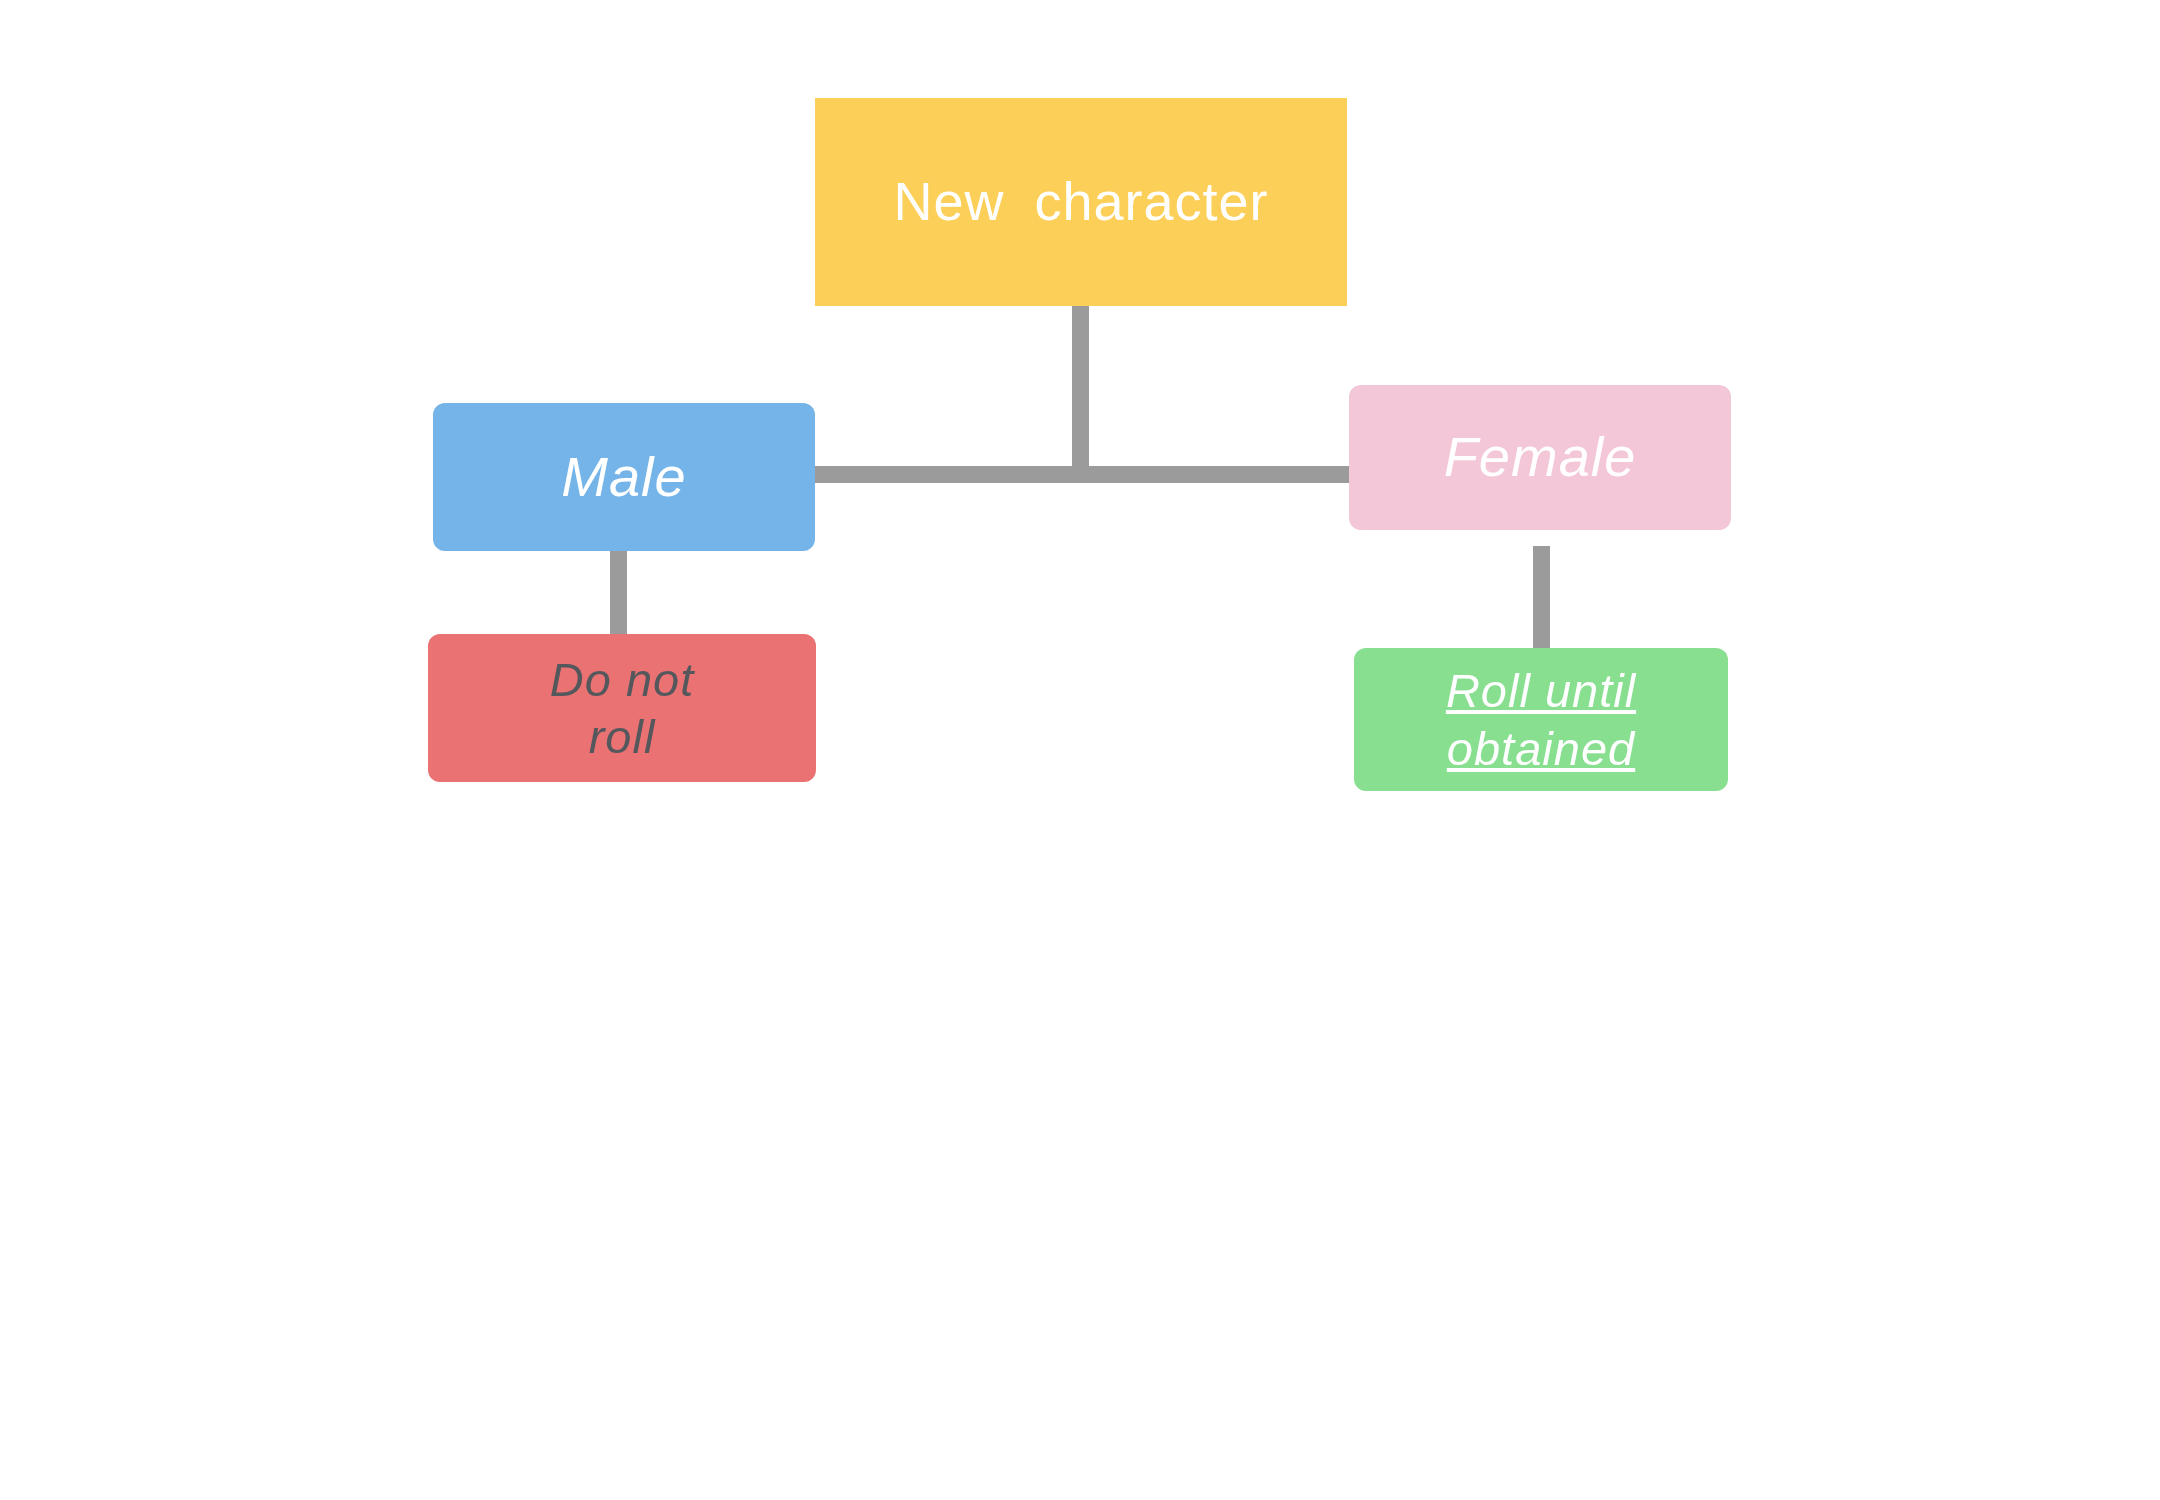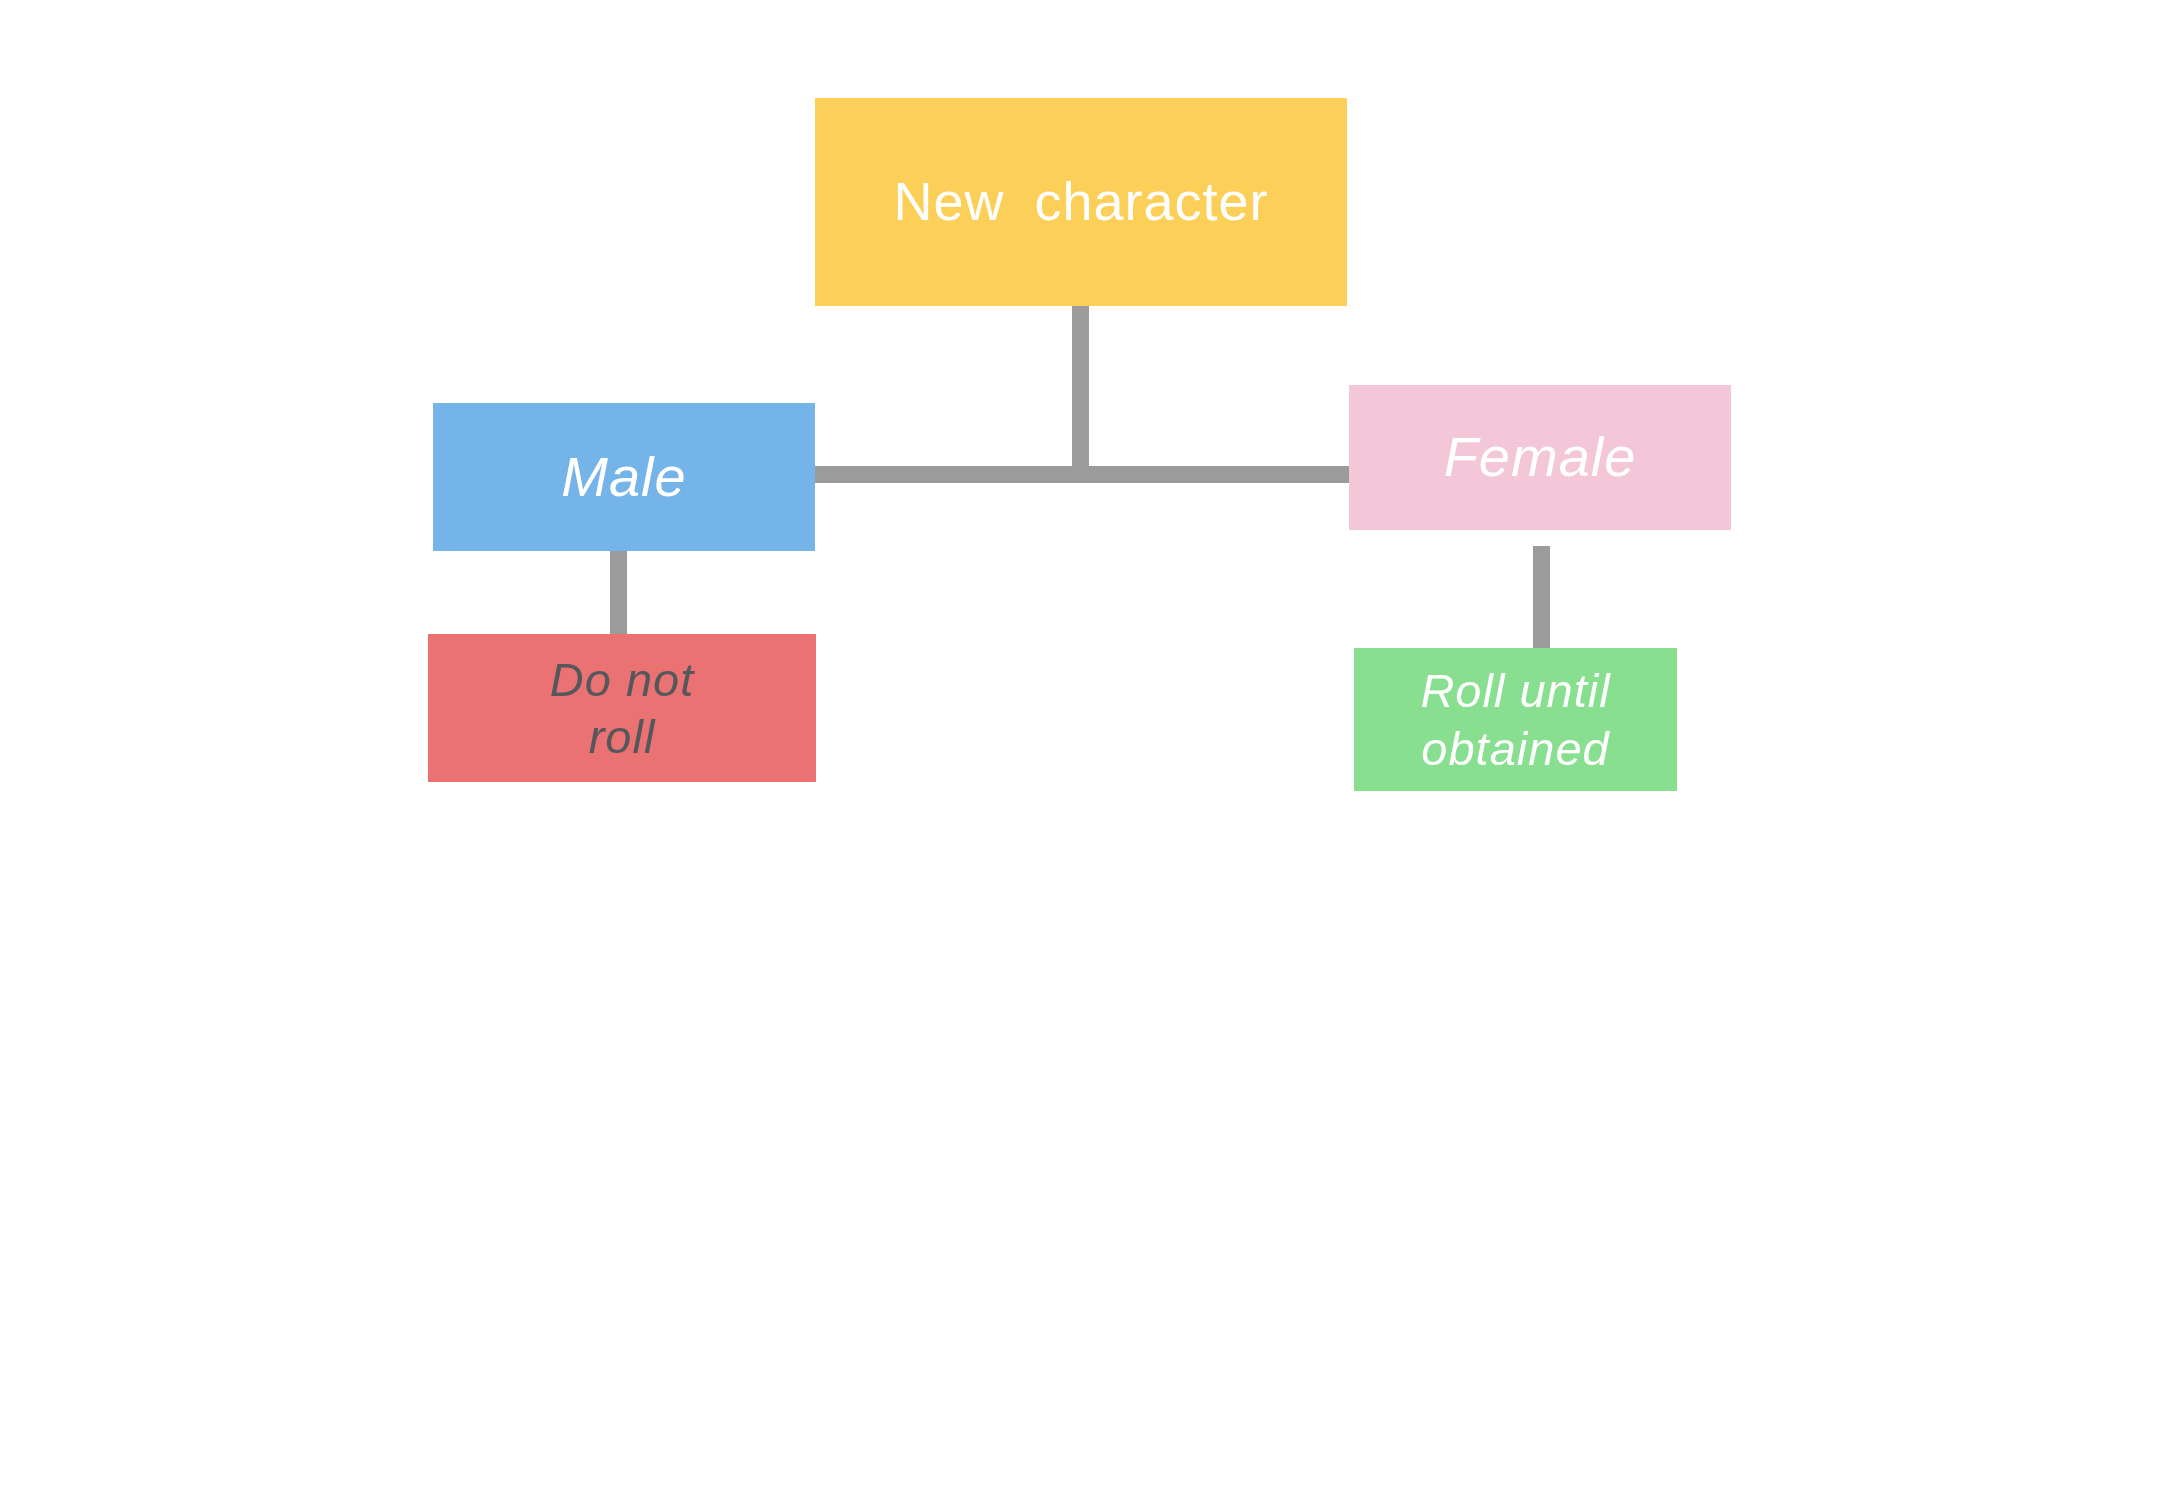--- a/index.html
+++ b/index.html
@@ -23,27 +23,27 @@
     position: absolute;
     display: flex;
     flex-direction: column;
     align-items: center;
     justify-content: center;
     text-align: center;
     letter-spacing: 1px;
     line-height: 1.22;
     user-select: none;
   }
-  .node.italic { font-style: italic; }
+  .node.italic { font-style: italic; border-radius: 12px; }
   .node .lbl { display: block; }
   .n-root   { left: 815px;  top: 98px;  width: 532px; height: 208px; font-size: 54px; word-spacing: 14px; }
   .n-male   { left: 433px;  top: 403px; width: 382px; height: 148px; font-size: 56px; }
   .n-female { left: 1349px; top: 385px; width: 382px; height: 145px; font-size: 56px; }
   .n-red    { left: 428px;  top: 634px; width: 388px; height: 148px; font-size: 47px; }
-  .n-green  { left: 1354px; top: 648px; width: 323px; height: 143px; font-size: 47px; }
+  .n-green  { left: 1354px; top: 648px; width: 374px; height: 143px; font-size: 47px; text-decoration: underline; }
   .c-root-stem   { left: 1072px; top: 306px; width: 17px;  height: 169px; }
   .c-branch-bar  { left: 815px;  top: 466px; width: 534px; height: 17px;  }
   .c-male-stem   { left: 610px;  top: 549px; width: 17px;  height: 87px;  }
   .c-female-stem { left: 1533px; top: 546px; width: 17px;  height: 104px; }
 </style>
 </head>
 <body>
 
 <div class="canvas">
 

